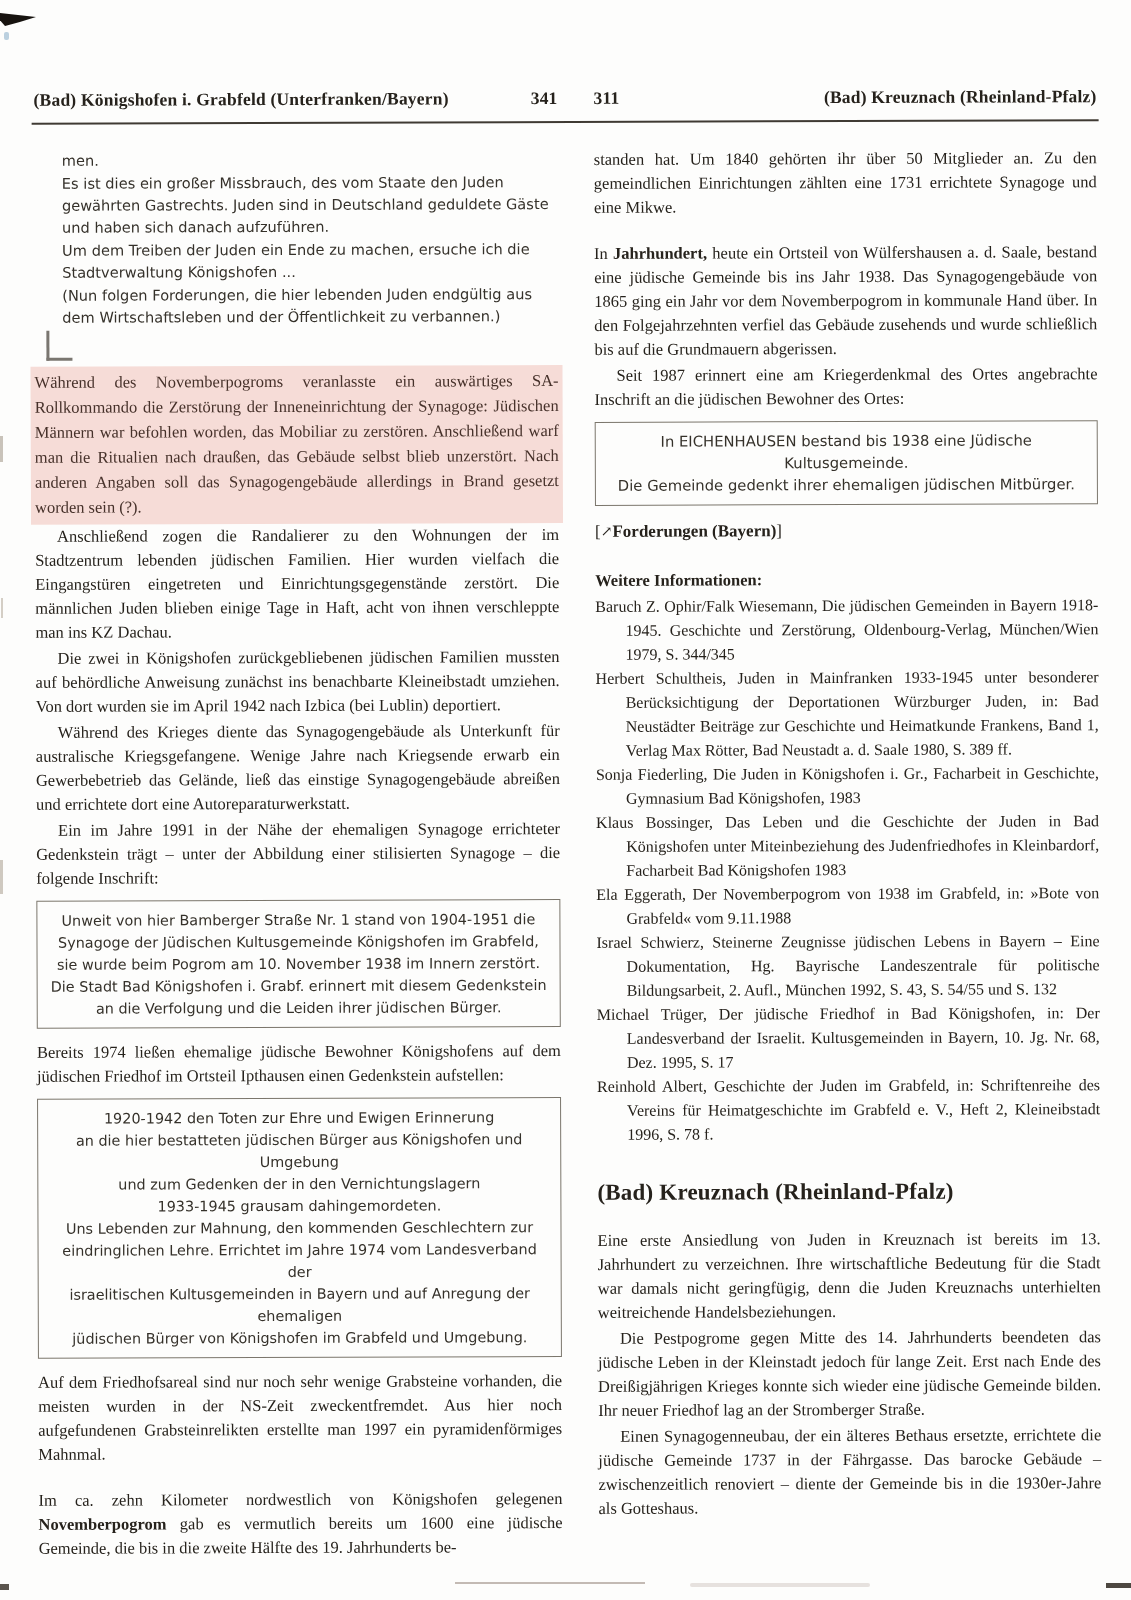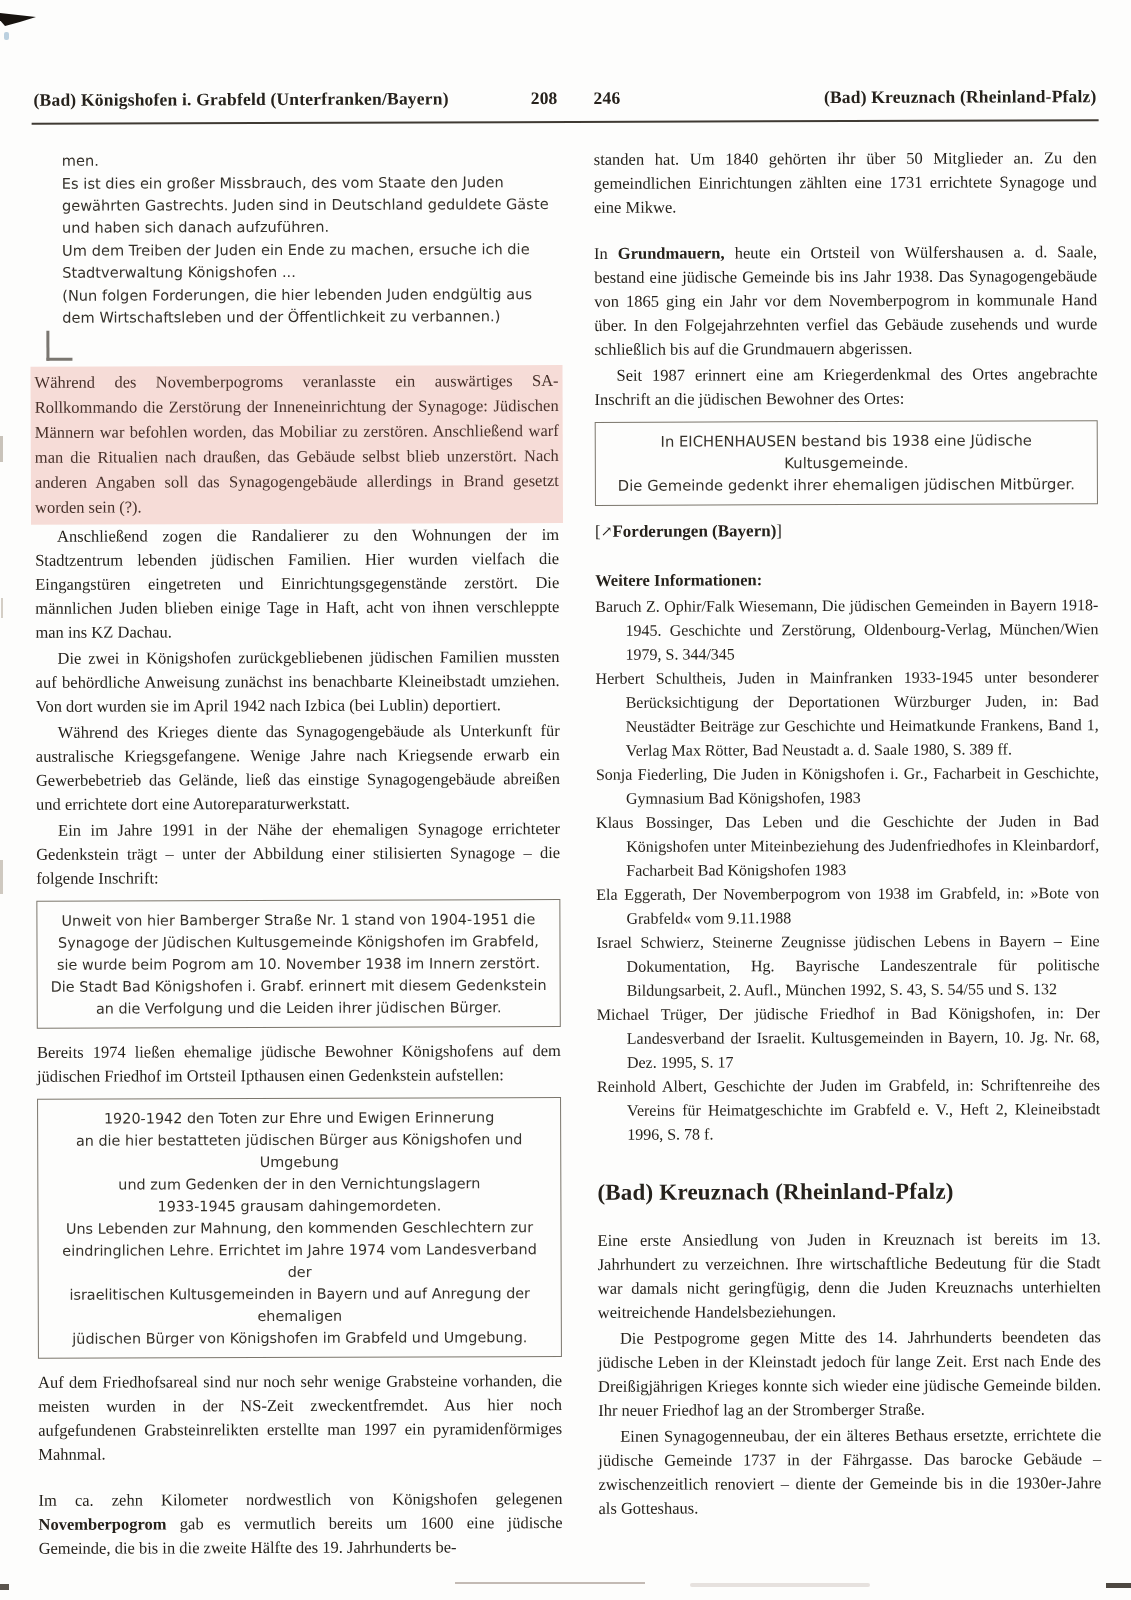--- a/index.html
+++ b/index.html
@@ -134,24 +134,24 @@
   <div class="artifact bottom-line"></div>
   <div class="artifact bottom-smudge"></div>
   <div class="artifact bottom-dash"></div>
   <div class="artifact bottom-dot-left"></div>
 
   <div class="skew">
 
     <div class="header-row">
       <div class="header-left">
         <span>(Bad) Königshofen i. Grabfeld (Unterfranken/Bayern)</span>
-        <span>208</span>
+        <span>341</span>
       </div>
       <div class="header-right">
-        <span>246</span>
+        <span>311</span>
         <span>(Bad) Kreuznach (Rheinland-Pfalz)</span>
       </div>
     </div>
     <div class="header-rule"></div>
 
     <div class="columns">
 
       <div class="col col-left">
 
         <div class="quote-block">
@@ -200,21 +200,21 @@
           <span>Im ca. zehn Kilometer nordwestlich von Königshofen gelegenen </span><span class="b">Novemberpogrom</span><span> gab es vermutlich bereits um 1600 eine jüdische Gemeinde, die bis in die zweite Hälfte des 19. Jahrhunderts be-</span>
         </div>
 
       </div>
 
       <div class="col col-right">
 
         <div class="para">standen hat. Um 1840 gehörten ihr über 50 Mitglieder an. Zu den gemeindlichen Einrichtungen zählten eine 1731 errichtete Synagoge und eine Mikwe.</div>
 
         <div class="para gap-top">
-          <span>In </span><span class="b">Grundmauern,</span><span> heute ein Ortsteil von Wülfershausen a. d. Saale, bestand eine jüdische Gemeinde bis ins Jahr 1938. Das Synagogengebäude von 1865 ging ein Jahr vor dem Novemberpogrom in kommunale Hand über. In den Folgejahrzehnten verfiel das Gebäude zusehends und wurde schließlich bis auf die Grundmauern abgerissen.</span>
+          <span>In </span><span class="b">Jahrhundert,</span><span> heute ein Ortsteil von Wülfershausen a. d. Saale, bestand eine jüdische Gemeinde bis ins Jahr 1938. Das Synagogengebäude von 1865 ging ein Jahr vor dem Novemberpogrom in kommunale Hand über. In den Folgejahrzehnten verfiel das Gebäude zusehends und wurde schließlich bis auf die Grundmauern abgerissen.</span>
         </div>
 
         <div class="para indent">Seit 1987 erinnert eine am Kriegerdenkmal des Ortes angebrachte Inschrift an die jüdischen Bewohner des Ortes:</div>
 
         <div class="memorial-box small-box">
             <div class="box-line">In EICHENHAUSEN bestand bis 1938 eine Jüdische Kultusgemeinde.</div>
             <div class="box-line">Die Gemeinde gedenkt ihrer ehemaligen jüdischen Mitbürger.</div>
           </div>
 
         <div class="crossref">

